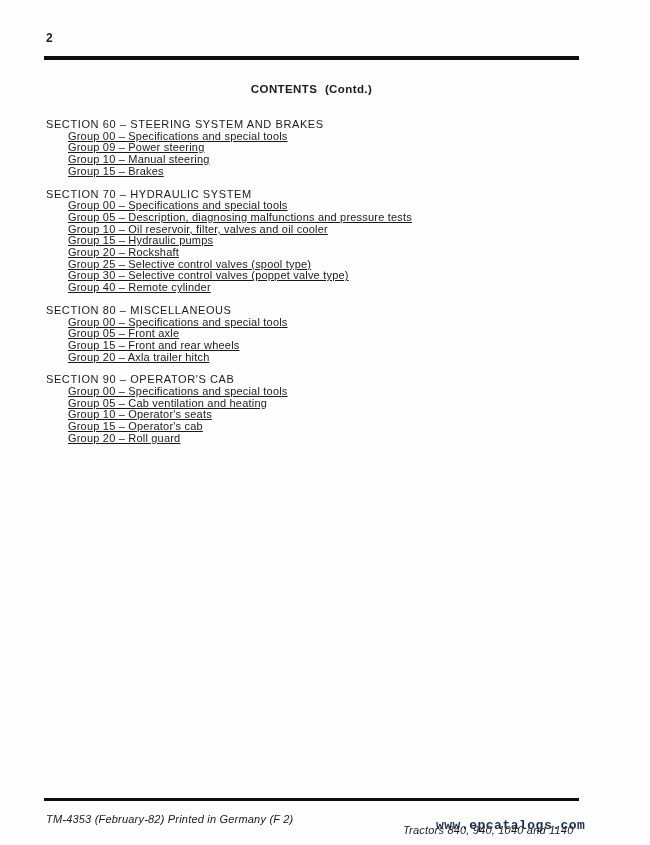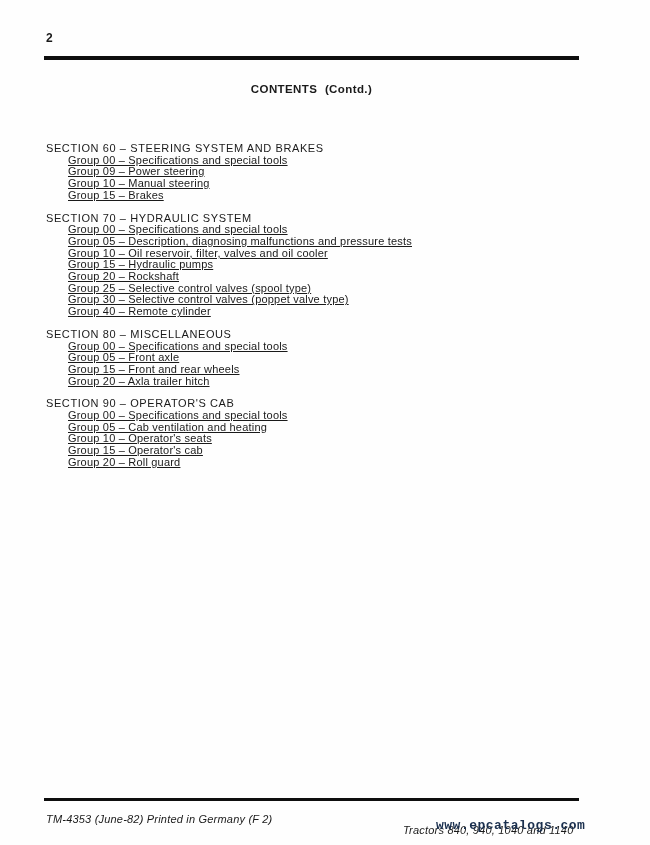--- a/index.html
+++ b/index.html
@@ -40,21 +40,20 @@
     font-size: 11.5px;
     font-weight: bold;
     letter-spacing: 0.4px;
     word-spacing: 4px;
   }
   .toc {
     position: absolute;
     left: 46px;
     top: 119px;
     width: 540px;
-    margin-top: 24px;
   }
   .section {
     margin-bottom: 11px;
   }
   .section-heading {
     font-size: 11px;
     line-height: 11.7px;
     letter-spacing: 0.6px;
     white-space: nowrap;
   }
@@ -143,19 +142,19 @@
       <div class="group-line">Group 05 – Cab ventilation and heating</div>
       <div class="group-line">Group 10 – Operator's seats</div>
       <div class="group-line">Group 15 – Operator's cab</div>
       <div class="group-line">Group 20 – Roll guard</div>
     </div>
 
   </div>
 
   <div class="rule rule-bottom"></div>
 
-  <div class="footer-left">TM-4353 (June-82) Printed in Germany (F 2)</div>
+  <div class="footer-left">TM-4353 (February-82) Printed in Germany (F 2)</div>
 
   <div class="footer-right">Tractors 840, 940, 1040 and 1140</div>
 
   <div class="watermark" style="color: rgb(26, 47, 78);">www.epcatalogs.com</div>
 
 </div>
 
 </body></html>

